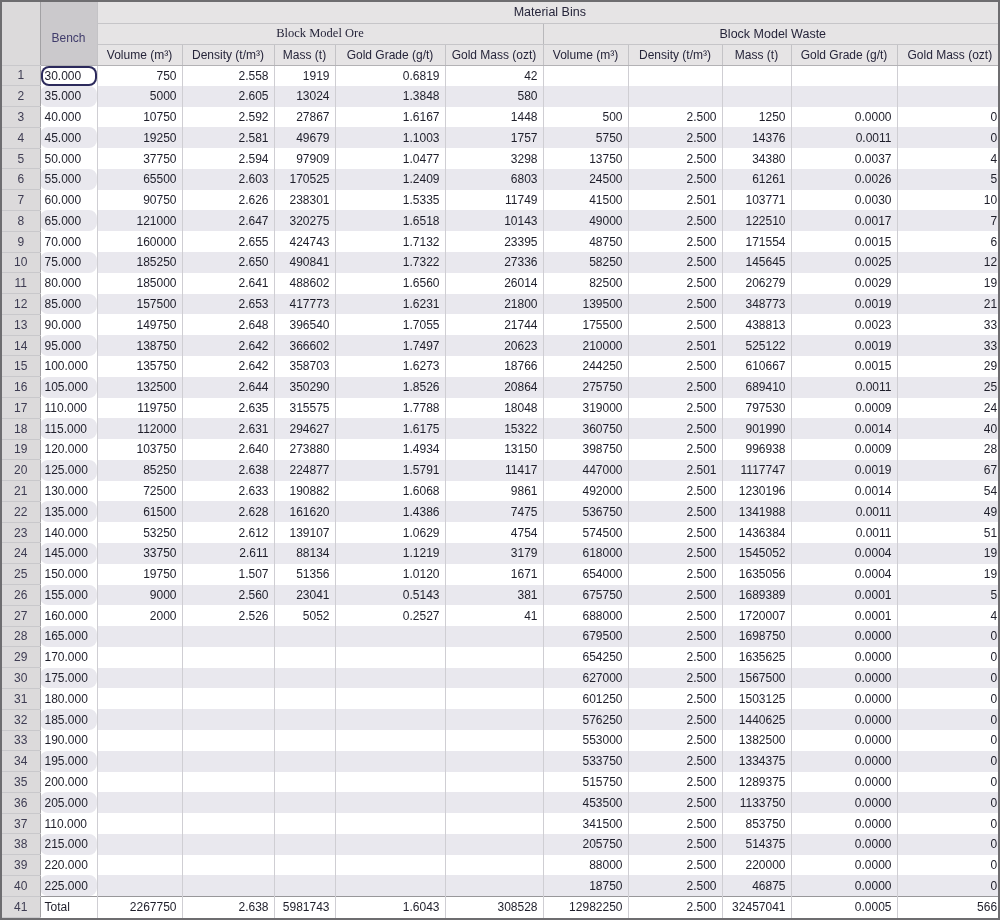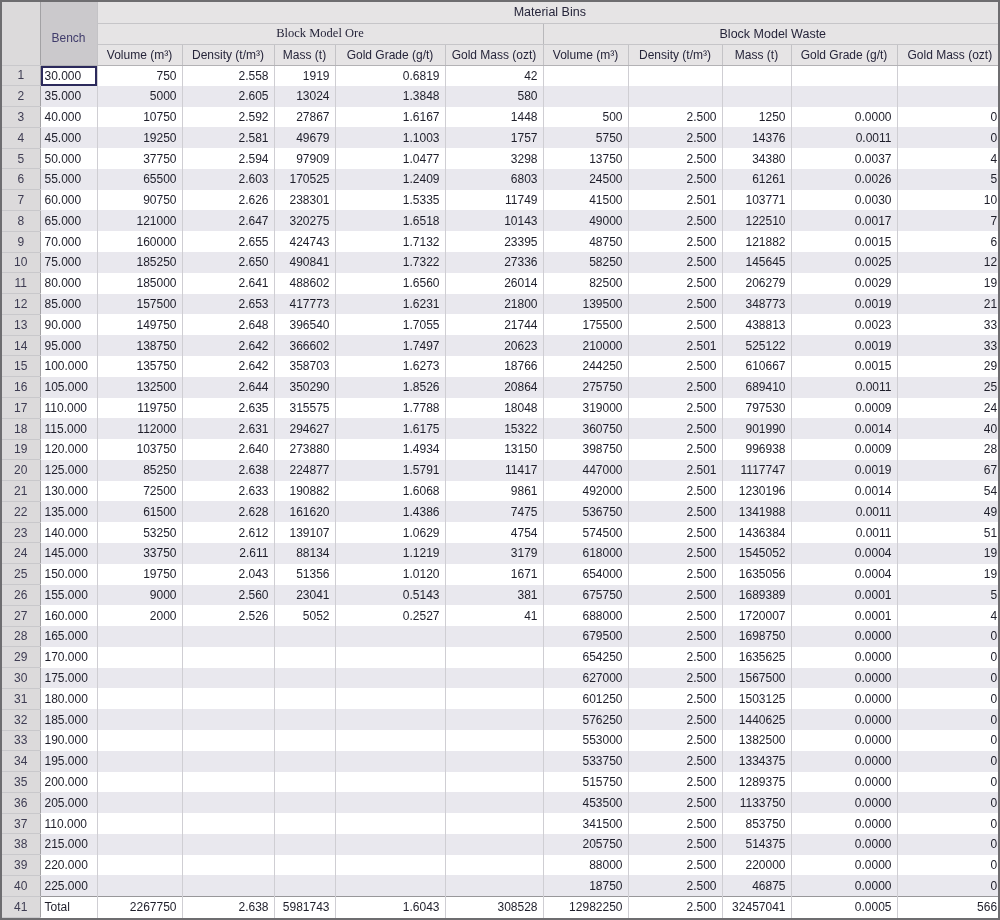--- a/index.html
+++ b/index.html
@@ -38,21 +38,21 @@
     border-right:1px solid #c4c3c6; border-bottom:1px solid #b3b2b5;
   }
   
   tbody td { border-right:1px solid #cfced3; }
   tbody td:last-child { border-right:none; }
   .rn {
     background:#dcdadb; text-align:center; color:#3e3c52;
     border-right:1px solid #a2a1a4 !important;
     border-bottom:1px solid #c9c8cb;
   }
-  .bench { text-align:left; padding-left:4px; }
+  .bench { text-align:left; padding-left:4px;border-radius:8px; }
   .num   { text-align:right; }
   tbody tr:nth-child(even) td:not(.rn) { background:#e9e8ee; }
   .selected {
     background:#ffffff !important;
     box-shadow: inset 0 0 0 2px #2c2a5c;
   }
   tr.total td { background:#ffffff !important; border-top:1px solid #98979a; }
   tr.total td.rn { background:#dcdadb !important; }
 </style>
 </head>
@@ -213,21 +213,21 @@
         <tr>
           <td class="rn">9</td>
           <td class="bench">70.000</td>
           <td class="num">160000</td>
           <td class="num">2.655</td>
           <td class="num">424743</td>
           <td class="num">1.7132</td>
           <td class="num">23395</td>
           <td class="num">48750</td>
           <td class="num">2.500</td>
-          <td class="num">121882</td>
+          <td class="num">171554</td>
           <td class="num">0.0015</td>
           <td class="num">6</td>
         </tr>
         <tr>
           <td class="rn">10</td>
           <td class="bench">75.000</td>
           <td class="num">185250</td>
           <td class="num">2.650</td>
           <td class="num">490841</td>
           <td class="num">1.7322</td>
@@ -431,21 +431,21 @@
           <td class="num">618000</td>
           <td class="num">2.500</td>
           <td class="num">1545052</td>
           <td class="num">0.0004</td>
           <td class="num">19</td>
         </tr>
         <tr>
           <td class="rn">25</td>
           <td class="bench">150.000</td>
           <td class="num">19750</td>
-          <td class="num">2.043</td>
+          <td class="num">1.507</td>
           <td class="num">51356</td>
           <td class="num">1.0120</td>
           <td class="num">1671</td>
           <td class="num">654000</td>
           <td class="num">2.500</td>
           <td class="num">1635056</td>
           <td class="num">0.0004</td>
           <td class="num">19</td>
         </tr>
         <tr>

